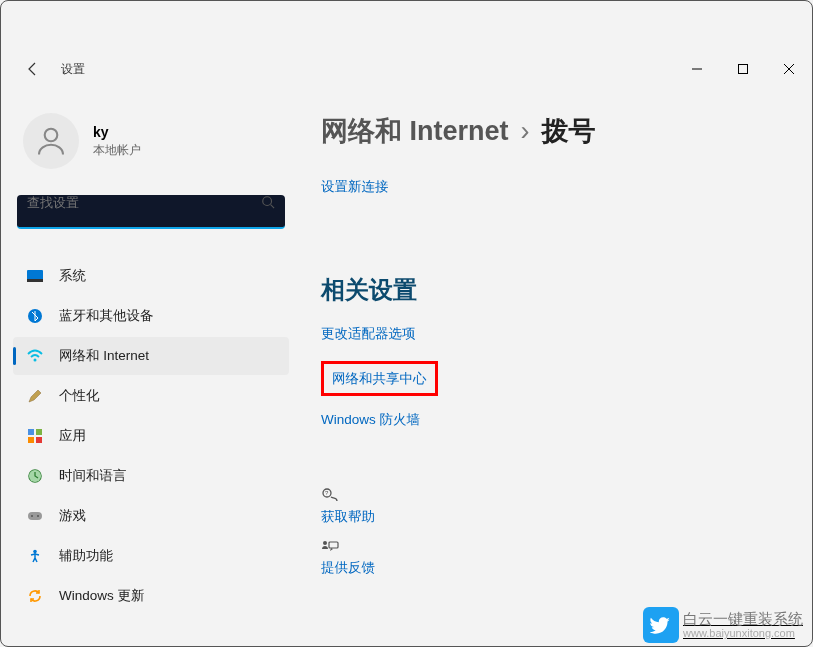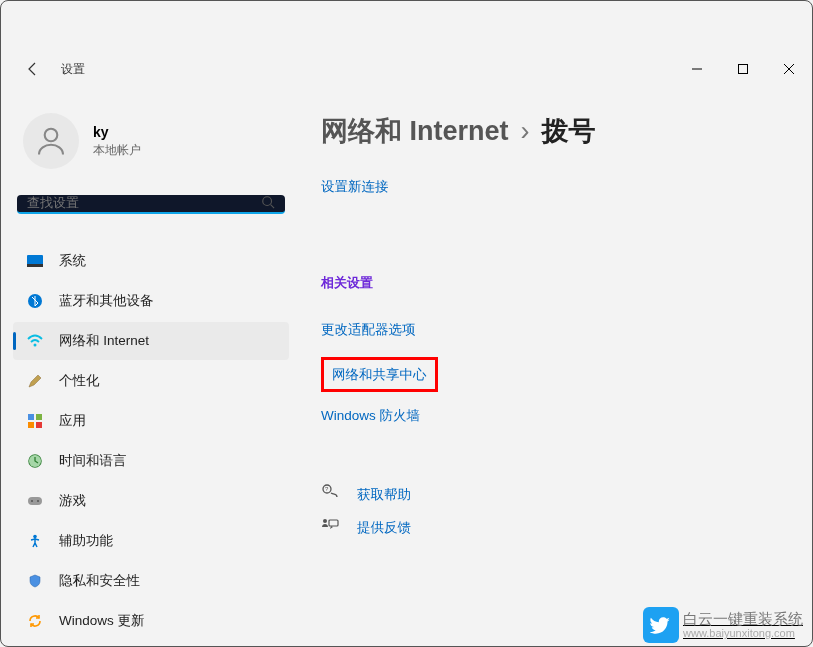--- a/index.html
+++ b/index.html
@@ -158,38 +158,39 @@
     .breadcrumb .parent { color: #555; cursor: pointer; }
     .breadcrumb .sep { margin: 0 12px; color: #777; font-weight: 400; }
     .link-item {
       color: #0067c0;
       font-size: 13.5px;
       cursor: pointer;
       display: inline-block;
       margin-bottom: 18px;
     }
     .section-title {
-      font-size: 13px;
+      font-size: 24px;
       font-weight: 600;
       margin-top: 60px;
-      margin-bottom: 28px;
-      color: #6d28d9;
+      margin-bottom: 18px;
+      color: #0c4a6e;
     }
     .highlight-box {
       border: 3px solid #ff0000;
       display: inline-block;
       padding: 5px 8px;
       margin-bottom: 14px;
     }
     .highlight-box .link-item { margin-bottom: 0; }
     .help-row {
       display: flex;
-      align-items: flex-end;
+      align-items: flex-start;
       margin-top: 14px;
       margin-bottom: 2px;
+      flex-direction: column;
     }
     .help-icon {
       width: 20px;
       margin-right: 16px;
       color: #555;
       font-size: 15px;
     }
     .help-text {
       color: #0067c0;
       font-size: 13.5px;
@@ -346,28 +347,20 @@
               <svg width="14" height="14" viewBox="0 0 14 14">
                 <circle cx="7" cy="2.5" r="1.8" fill="#0078d4"></circle>
                 <path d="M7 4v5M3 6l4-1 4 1M5 13l2-4 2 4" stroke="#0078d4" stroke-width="1.5" fill="none"></path>
               </svg>
             </span>
           <span>辅助功能</span>
         </div>
         <div class="nav-item">
           <span class="nav-icon">
               <svg width="14" height="14" viewBox="0 0 14 14">
-                <path d="M7 1l5 2v4c0 3-2 5-5 6-3-1-5-3-5-6V3z" fill="#4a90e2" stroke="#2560a8" stroke-width="0.5"></path>
-              </svg>
-            </span>
-          <span>隐私和安全性</span>
-        </div>
-        <div class="nav-item">
-          <span class="nav-icon">
-              <svg width="14" height="14" viewBox="0 0 14 14">
                 <path d="M2 7a5 5 0 019-3M12 7a5 5 0 01-9 3" stroke="#ff9800" fill="none" stroke-width="1.6"></path>
                 <path d="M11 1v3h-3M3 13v-3h3" stroke="#ff9800" fill="none" stroke-width="1.6"></path>
               </svg>
             </span>
           <span>Windows 更新</span>
         </div>
       </div>
     </div>
 
     <div class="main">

